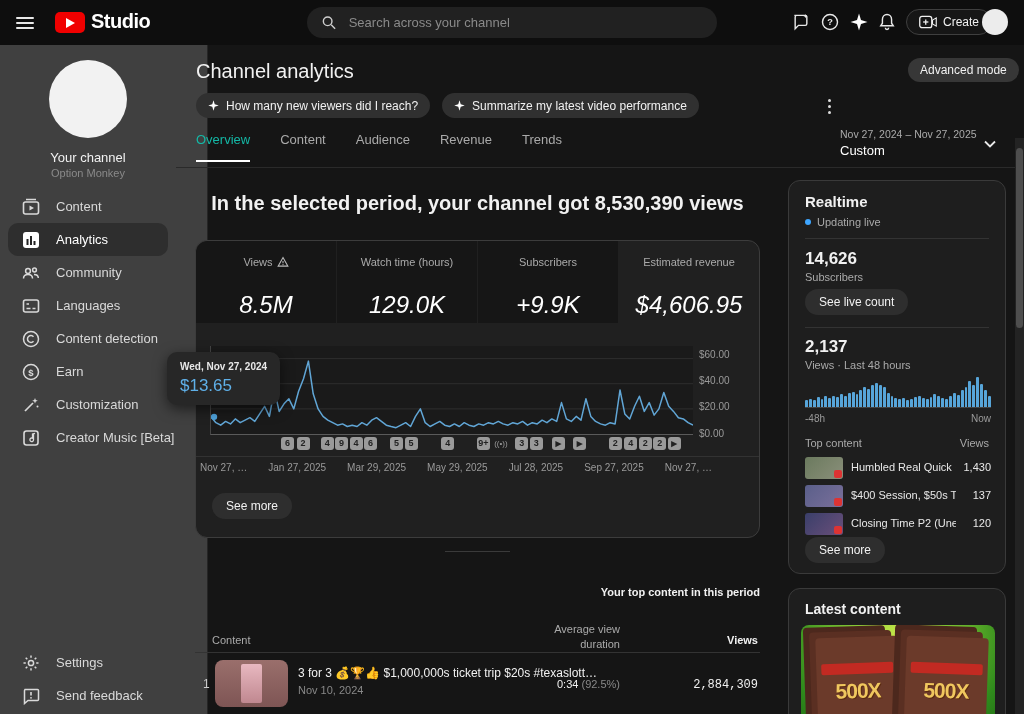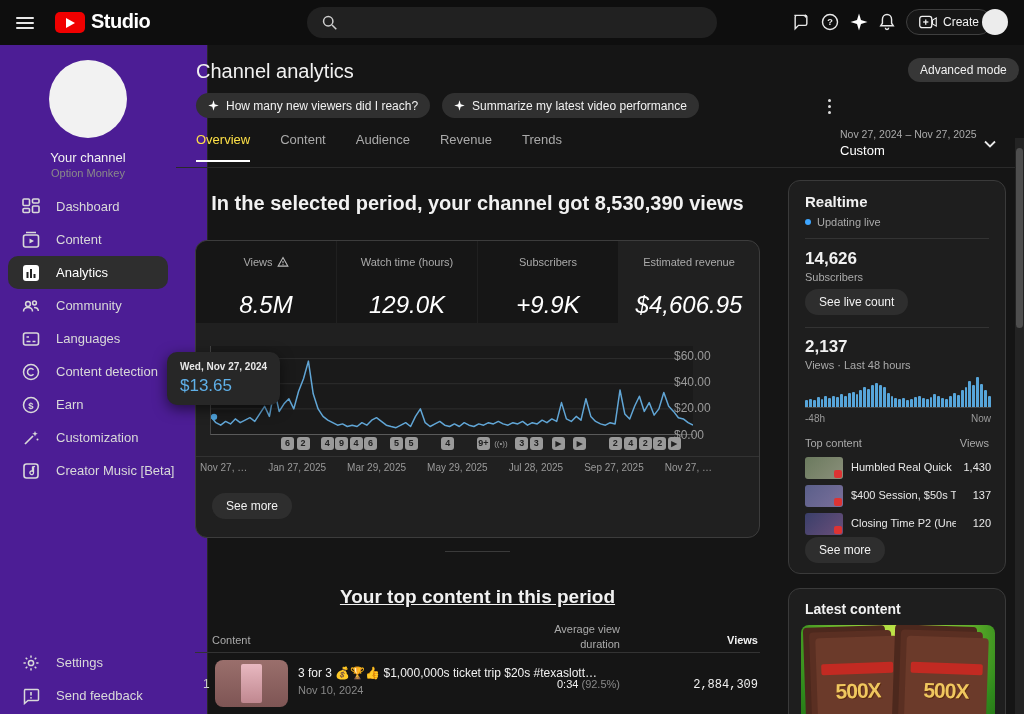--- a/index.html
+++ b/index.html
@@ -12,71 +12,71 @@
   .logo-box{width:30px;height:21px;background:#f00000;border-radius:5px;display:flex;align-items:center;justify-content:center;}
   .logo-tri{width:0;height:0;border-left:9px solid #fff;border-top:5.5px solid transparent;border-bottom:5.5px solid transparent;}
   .logo-text{font-size:20px;font-weight:700;letter-spacing:-0.5px;color:#fff;}
   .search{position:absolute;left:307px;top:7px;width:410px;height:31px;background:#212121;border-radius:16px;display:flex;align-items:center;padding:0 14px;box-sizing:border-box;}
   .search input{background:transparent;border:none;outline:none;color:#e8e8e8;font-size:13px;width:100%;margin-left:10px;font-family:"Liberation Sans",sans-serif;}
   .search input::placeholder{color:#8a8a8a;}
   .tb-icon{position:absolute;top:10px;width:24px;height:24px;display:flex;align-items:center;justify-content:center;cursor:pointer;}
   .create-btn{position:absolute;left:906px;top:9px;height:26px;border:1px solid #3f3f3f;border-radius:14px;display:flex;align-items:center;gap:6px;padding:0 12px;font-size:12px;color:#f1f1f1;background:#161616;box-sizing:border-box;}
   .avatar-sm{position:absolute;left:982px;top:9px;width:26px;height:26px;border-radius:50%;background:#ececec;}
   
-  .sidebar{position:absolute;left:0;top:45px;width:208px;height:669px;background:#4c1d95;border-right:1px solid #262626;box-sizing:border-box;}
+  .sidebar{position:absolute;left:0;top:45px;width:208px;height:669px;background:#404040;border-right:1px solid #262626;box-sizing:border-box;}
   .ch-avatar{position:absolute;left:49px;top:15px;width:78px;height:78px;border-radius:50%;background:#f2f2f2;}
   .ch-name{position:absolute;left:0;top:105px;width:176px;text-align:center;font-size:13px;font-weight:500;color:#f1f1f1;}
   .ch-owner{position:absolute;left:0;top:122px;width:176px;text-align:center;font-size:11px;color:#8a8a8a;}
   .nav{position:absolute;left:0;top:145px;width:176px;}
   .nav-item{position:relative;height:33px;display:flex;align-items:center;margin:0 8px;border-radius:10px;cursor:pointer;}
   .nav-item .ic{width:18px;margin-left:14px;display:flex;justify-content:center;}
   .nav-item .lbl{margin-left:16px;font-size:13px;color:#d9d9d9;white-space:nowrap;}
   .nav-item.active{background:#2e2e2e;}
   .nav-item.active .lbl{color:#fff;font-weight:500;}
   .nav-bottom{position:absolute;left:0;top:601px;width:176px;}
   
   .page-title{position:absolute;left:196px;top:60px;font-size:20px;font-weight:500;}
   .adv-btn{position:absolute;left:908px;top:58px;height:24px;background:#373737;border-radius:13px;display:flex;align-items:center;padding:0 12px;font-size:12px;color:#f1f1f1;}
   .chips{position:absolute;left:196px;top:93px;display:flex;gap:12px;}
   .chip{height:25px;background:#303030;border-radius:13px;display:flex;align-items:center;gap:7px;padding:0 12px;font-size:12px;color:#f1f1f1;white-space:nowrap;}
   .dots{position:absolute;left:820px;top:96px;width:18px;text-align:center;color:#ddd;font-size:14px;line-height:7px;cursor:pointer;}
   .dots i{display:block;width:3px;height:3px;background:#ddd;border-radius:50%;margin:3px auto;}
   .tabs{position:absolute;left:196px;top:132px;display:flex;gap:30px;}
   .tab{font-size:13px;color:#aaa;padding-bottom:13px;cursor:pointer;}
-  .tab.active{color:#fde047;font-weight:500;border-bottom:2.5px solid #fff;}
+  .tab.active{color:#14b8a6;font-weight:500;border-bottom:2.5px solid #fff;}
   .tabs-line{position:absolute;left:176px;top:167px;width:848px;height:1px;background:#2a2a2a;}
   .daterange{position:absolute;left:840px;top:128px;width:150px;}
   .daterange .r1{font-size:10.5px;color:#aaa;}
   .daterange .r2{font-size:13px;color:#fff;margin-top:3px;}
   .date-chevron{position:absolute;left:982px;top:136px;cursor:pointer;}
   
   .headline{position:absolute;left:195px;top:192px;width:565px;text-align:center;font-size:20px;font-weight:600;}
   .chart-card{position:absolute;left:195px;top:240px;width:565px;height:298px;background:#202020;border:1px solid #3c3c3c;border-radius:12px;box-sizing:border-box;}
   .metrics{position:absolute;left:0;top:0;width:100%;height:82px;display:grid;grid-template-columns:1fr 1fr 1fr 1fr;gap:1px;}
   .metric{background:#161616;text-align:center;padding-top:15px;cursor:pointer;}
   .metric.first{border-radius:12px 0 0 0;}
   .metric.sel{background:transparent;border-radius:0 12px 0 0;}
   .metric .m-label{font-size:11px;color:#aaa;display:flex;justify-content:center;align-items:center;gap:4px;}
   .metric .m-value{font-size:24px;color:#fff;margin-top:23px;font-style:italic;}
   .plot{position:absolute;left:14px;top:105px;width:482px;height:88px;background:#1a1a1a;border-left:1px solid #454545;border-bottom:1.5px solid #5a5a5a;}
-  .ylab{position:absolute;left:478px;width:52px;font-size:12px;color:#9a9a9a;}
+  .ylab{position:absolute;left:503px;width:52px;font-size:10px;color:#9a9a9a;}
   .mk-row{position:absolute;left:14px;top:196px;width:482px;height:14px;}
   .mk{position:absolute;top:0;height:13px;min-width:13px;border-radius:3px;background:#9a9a9a;color:#222;font-size:9px;font-weight:700;line-height:13px;text-align:center;padding:0 1px;box-sizing:border-box;cursor:pointer;}
   .mk.play{font-size:7.5px;}
   .mk.live{background:transparent;color:#9a9a9a;font-size:8px;font-weight:400;padding:0;}
   .sub-line{position:absolute;left:0;top:215px;width:100%;height:1px;background:#323232;}
   .xlabs{position:absolute;left:4px;top:221px;width:512px;display:flex;justify-content:space-between;font-size:10px;color:#9a9a9a;}
   .btn{background:#2e2e2e;border-radius:14px;color:#f1f1f1;font-size:12px;display:inline-flex;align-items:center;padding:0 14px;height:26px;cursor:pointer;}
   .card-seemore{position:absolute;left:16px;top:252px;}
   .tooltip{position:absolute;left:167px;top:352px;background:#272727;border-radius:10px;padding:9px 13px;box-shadow:0 4px 14px rgba(0,0,0,.55);z-index:5;}
   .tooltip .t-date{font-size:10px;font-weight:700;color:#e8e8e8;}
   .tooltip .t-val{font-size:17px;color:#5fb0e8;margin-top:4px;}
   .mid-divider{position:absolute;left:445px;top:551px;width:65px;height:1px;background:#3a3a3a;}
   
-  .tc-heading{position:absolute;left:195px;top:586px;width:565px;text-align:center;font-size:19px;font-weight:600;text-decoration:underline;}
+  .tc-heading{position:absolute;left:195px;top:586px;width:565px;text-align:right;font-size:11px;font-weight:600;}
   .th-content{position:absolute;left:212px;top:634px;font-size:11px;color:#aaa;}
   .th-avd{position:absolute;left:540px;top:622px;width:80px;text-align:right;font-size:11px;color:#aaa;line-height:1.35;}
   .th-views{position:absolute;left:660px;top:634px;width:98px;text-align:right;font-size:11px;font-weight:700;color:#f1f1f1;}
   .th-line{position:absolute;left:195px;top:652px;width:565px;height:1px;background:#333;}
   .row-rank{position:absolute;left:203px;top:677px;font-size:12px;color:#ccc;}
   .row-thumb{position:absolute;left:215px;top:660px;width:73px;height:47px;border-radius:8px;background:linear-gradient(180deg,#9a6f6c,#7e5554);overflow:hidden;cursor:pointer;}
   .row-thumb .strip{position:absolute;left:26px;top:4px;width:21px;height:39px;background:linear-gradient(180deg,#e8b8c0,#c08890);border-radius:2px;}
   .row-title{position:absolute;left:298px;top:666px;width:300px;font-size:12px;color:#f1f1f1;white-space:nowrap;overflow:hidden;text-overflow:ellipsis;cursor:pointer;}
   .row-date{position:absolute;left:298px;top:684px;font-size:11px;color:#888;}
   .row-dur{position:absolute;left:540px;top:678px;width:80px;text-align:right;font-size:11px;color:#f1f1f1;}
@@ -125,20 +125,21 @@
       <div class="logo-box">
           <div class="logo-tri"></div>
         </div>
     </div>
     <div class="abs logo-text" style="left:91px;top:10px;">Studio</div>
     <div class="search">
       <svg width="17" height="17" viewBox="0 0 20 20">
           <circle cx="8.5" cy="8.5" r="5.5" fill="none" stroke="#cfcfcf" stroke-width="1.8"></circle>
           <line x1="13" y1="13" x2="18" y2="18" stroke="#cfcfcf" stroke-width="1.8"></line>
         </svg>
+      <input placeholder="Search across your channel" style="">
     </div>
     <div class="tb-icon" style="left:789px;">
       <svg width="20" height="20" viewBox="0 0 24 24">
           <path d="M4 4h13a2 2 0 0 1 2 2v8a2 2 0 0 1-2 2H9l-4 4V6a2 2 0 0 1 2-2z" fill="none" stroke="#e8e8e8" stroke-width="1.7"></path>
           <path d="M17.5 2.5l.7 1.8 1.8.7-1.8.7-.7 1.8-.7-1.8-1.8-.7 1.8-.7z" fill="#e8e8e8"></path>
         </svg>
     </div>
     <div class="tb-icon" style="left:818px;">
       <svg width="20" height="20" viewBox="0 0 24 24">
           <circle cx="12" cy="12" r="9" fill="none" stroke="#e8e8e8" stroke-width="1.7"></circle>
@@ -166,31 +167,20 @@
       <span>Create</span>
     </div>
     <div class="avatar-sm"></div>
   </div>
 
   <div class="sidebar">
     <div class="ch-avatar"></div>
     <div class="ch-name">Your channel</div>
     <div class="ch-owner">Option Monkey</div>
     <div class="nav">
-      <div class="nav-item">
-        <span class="ic">
-            <svg width="18" height="18" viewBox="0 0 18 18">
-              <rect x="1" y="1" width="6.5" height="6.5" rx="1" fill="none" stroke="#d9d9d9" stroke-width="1.6"></rect>
-              <rect x="10.5" y="1" width="6.5" height="4" rx="1" fill="none" stroke="#d9d9d9" stroke-width="1.6"></rect>
-              <rect x="1" y="10.5" width="6.5" height="4" rx="1" fill="none" stroke="#d9d9d9" stroke-width="1.6"></rect>
-              <rect x="10.5" y="8" width="6.5" height="6.5" rx="1" fill="none" stroke="#d9d9d9" stroke-width="1.6"></rect>
-            </svg>
-          </span>
-        <span class="lbl">Dashboard</span>
-      </div>
       <div class="nav-item">
         <span class="ic">
             <svg width="18" height="18" viewBox="0 0 18 18">
               <path d="M4 1.5h10" stroke="#d9d9d9" stroke-width="1.5"></path>
               <rect x="1.5" y="4" width="15" height="12" rx="2" fill="none" stroke="#d9d9d9" stroke-width="1.6"></rect>
               <path d="M7.5 7.5 L12 10 L7.5 12.5 Z" fill="#d9d9d9"></path>
             </svg>
           </span>
         <span class="lbl">Content</span>
       </div>

